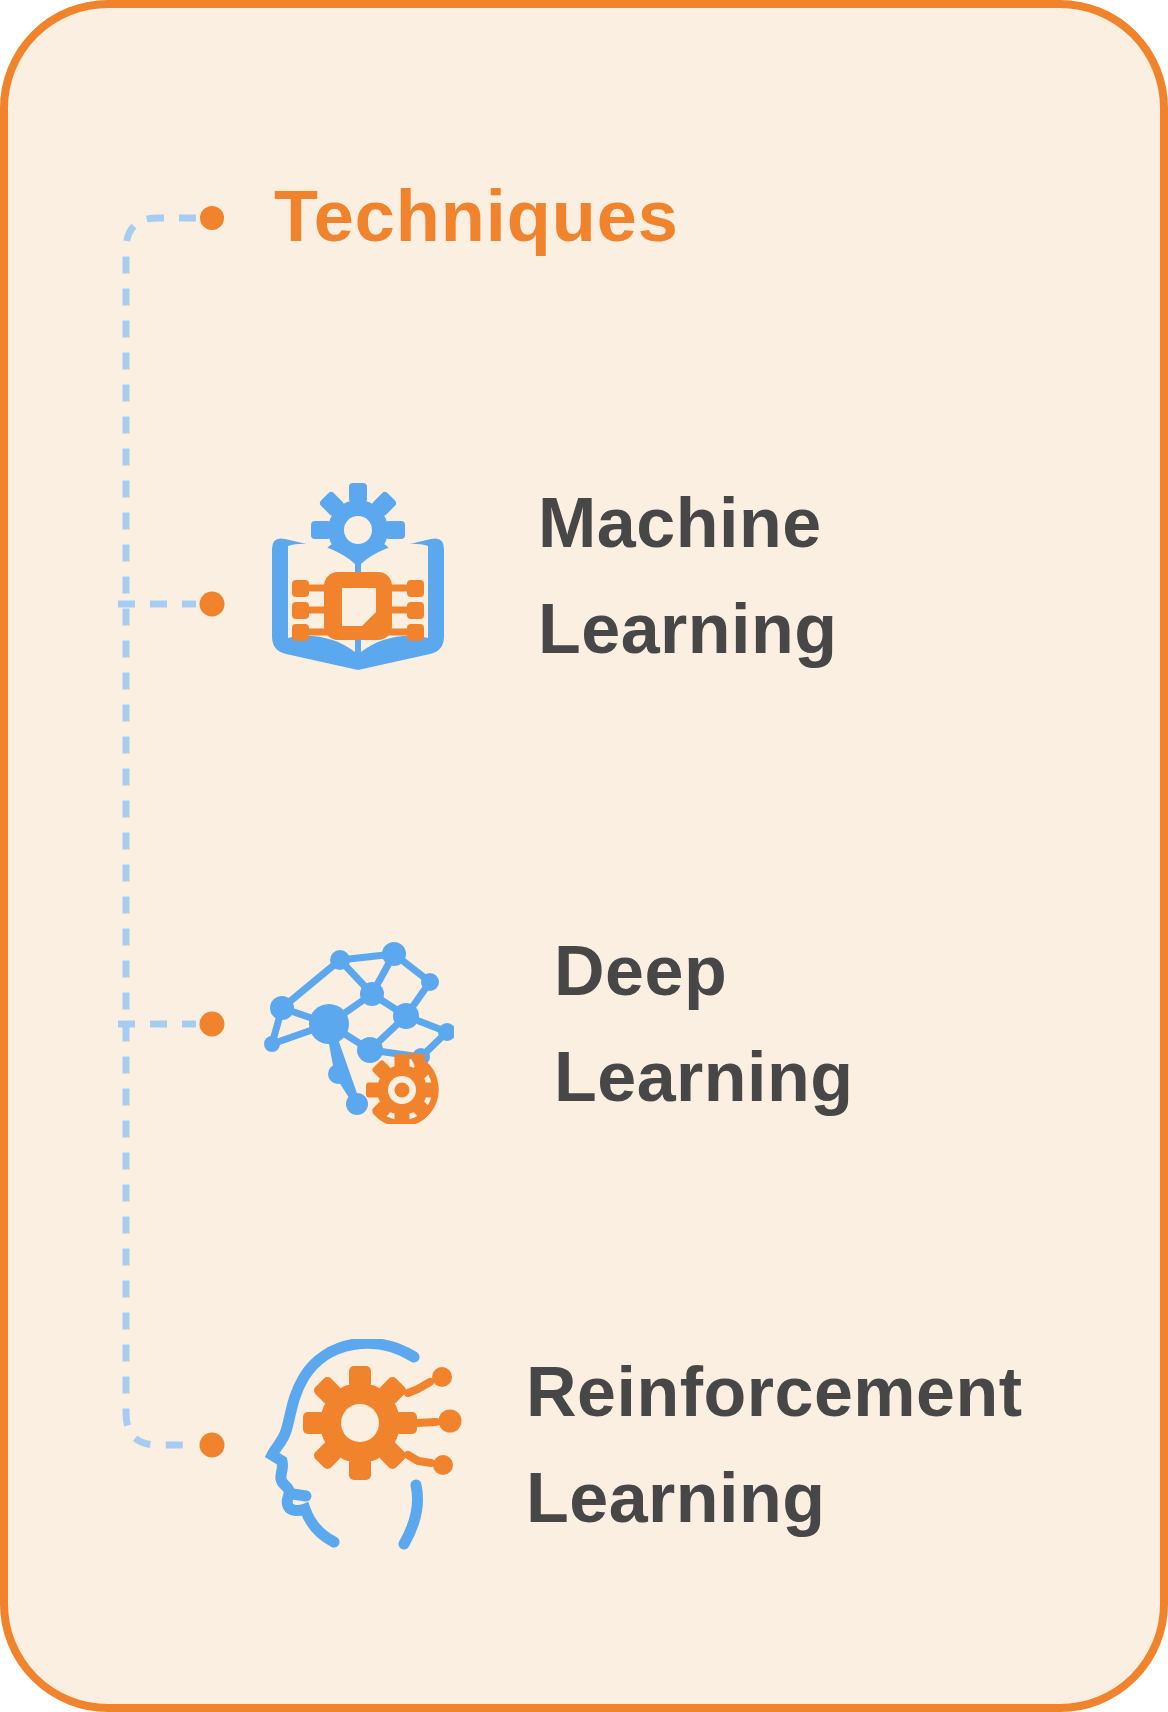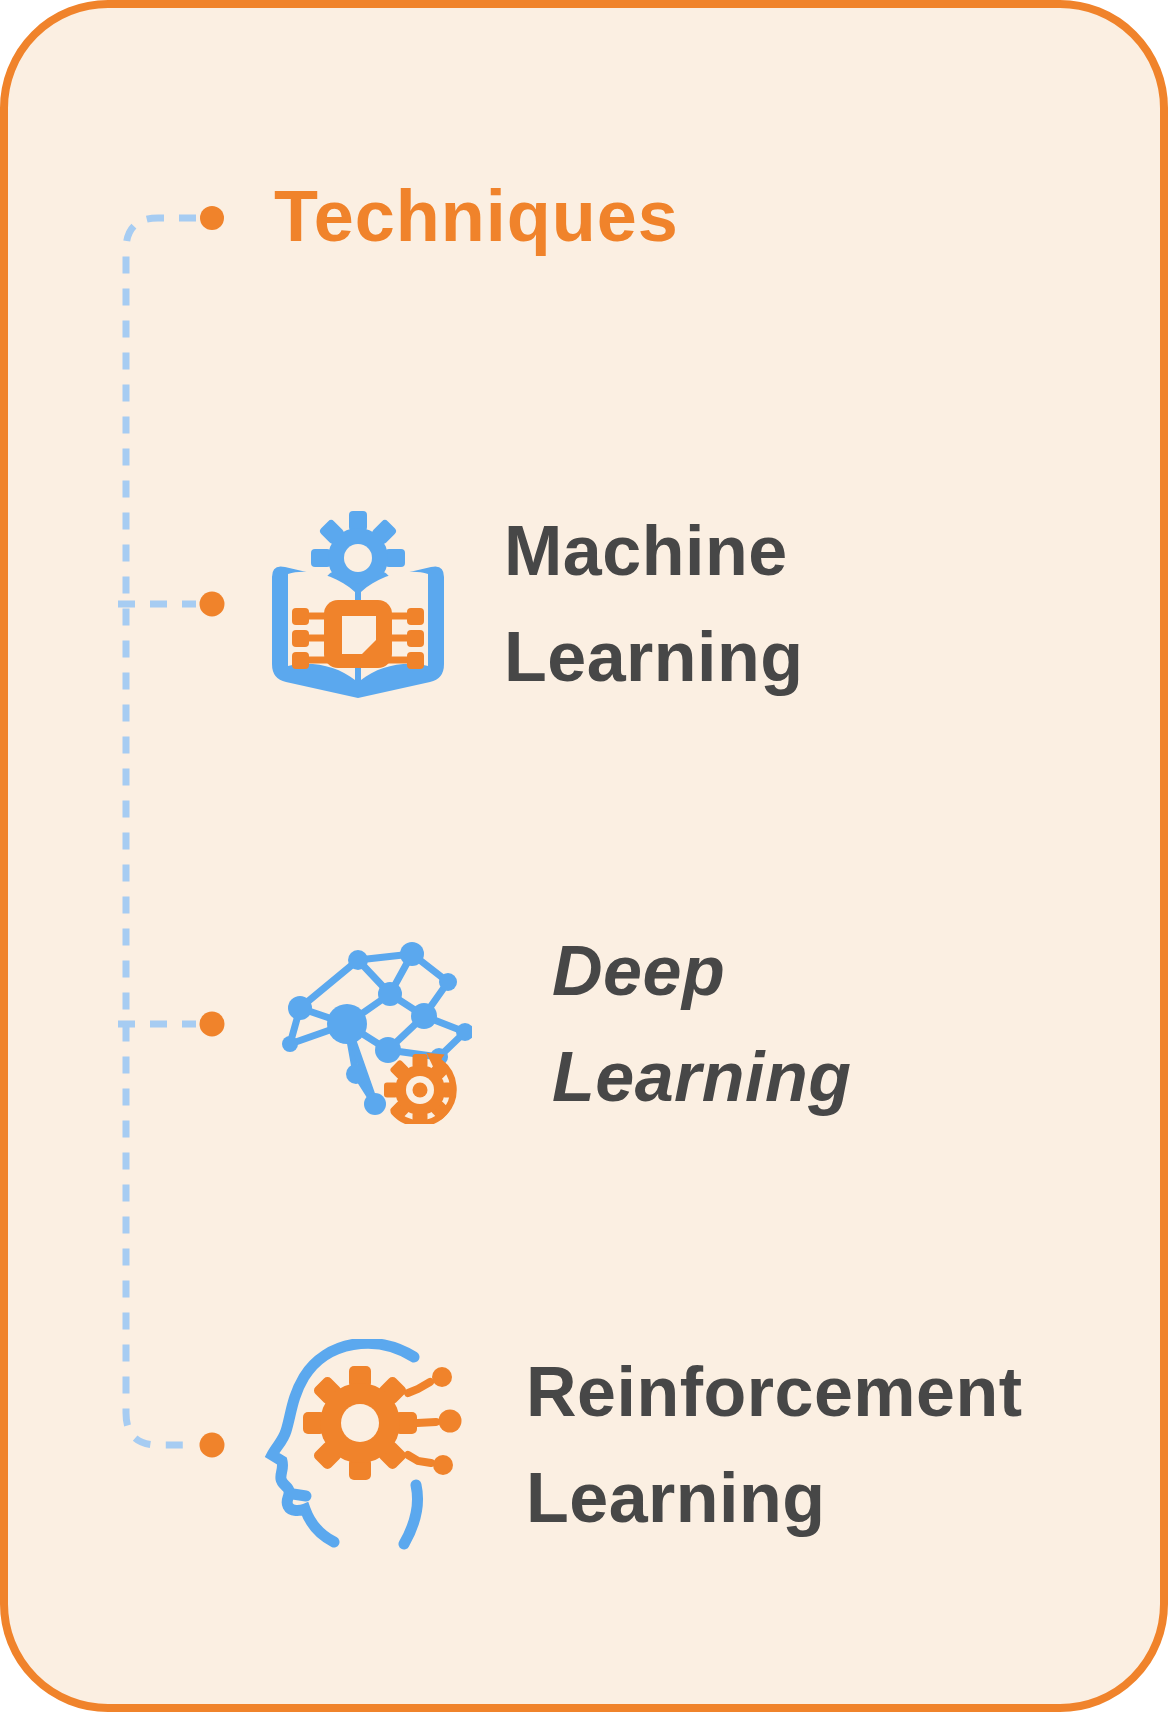--- a/index.html
+++ b/index.html
@@ -7,22 +7,22 @@
   .card{
     position:absolute;inset:0;box-sizing:border-box;
     background:#FBEFE2;border:8px solid #F0832B;border-radius:108px;
   }
   .rail{position:absolute;left:0;top:0;pointer-events:none;}
   .title{
     position:absolute;left:266px;top:158px;margin:0;
     font-size:72px;line-height:100px;font-weight:800;color:#F0832B;letter-spacing:1px;
   }
   .row{position:absolute;display:flex;align-items:center;}
-  .row-ml{left:250px;top:496px;height:200px;gap:46px;}
-  .row-dl{left:264px;top:916px;height:200px;gap:80px;font-style:italic;}
+  .row-ml{left:250px;top:468px;height:200px;gap:80px;}
+  .row-dl{left:246px;top:916px;height:200px;gap:100px;}
   .row-rl{left:248px;top:1331px;height:212px;gap:58px;}
   .icon-box{flex:0 0 auto;display:block;}
   .label{
     font-size:70px;line-height:106px;font-weight:700;color:#474747;letter-spacing:0.5px;
     white-space:nowrap;
   }
   .label span{display:block;}
 </style>
 </head>
 <body>

